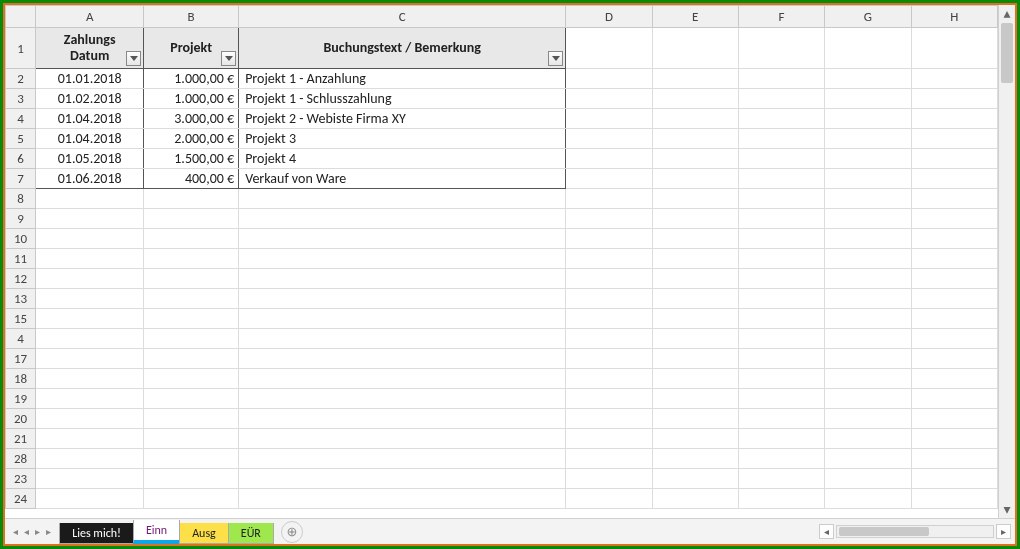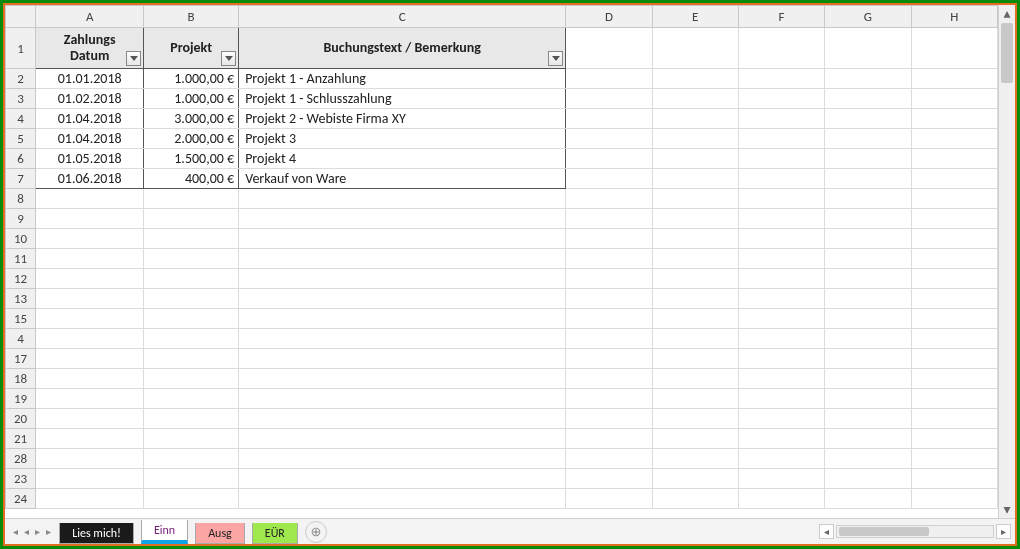--- a/index.html
+++ b/index.html
@@ -134,36 +134,36 @@
     align-items: center;
     padding: 0 8px;
     gap: 6px;
     color: #888;
   }
   .tab-nav span { font-size: 10px; cursor: default; }
   .tabs {
     display: flex;
     align-items: flex-end;
     height: 100%;
-    gap: 8px;
+    gap: 0;
   }
   .tab {
     padding: 3px 12px 3px 12px;
     border: 1px solid #aaa;
     border-top: none;
     margin-right: -1px;
     background: #e4e4e4;
     position: relative;
     bottom: 0;
     cursor: default;
     line-height: 1.2;
   }
   .tab.black { background: #1a1a1a; color: #fff; }
   .tab.green-active { background: #fff; border-bottom: 4px solid #0ea5e9; color: #701a75; font-weight: 400; }
-  .tab.yellow { background: #fca5a5; }
+  .tab.yellow { background: #fde047; }
   .tab.lime { background: #9ee84e; margin-top: 31px; }
   .tab-add {
     width: 22px; height: 22px;
     display: flex; align-items: center; justify-content: center;
     color: #888; margin-left: 8px;
     border: 1px solid #ccc;
     border-radius: 50%;
     align-self: center;
     font-size: 13px;
   }

